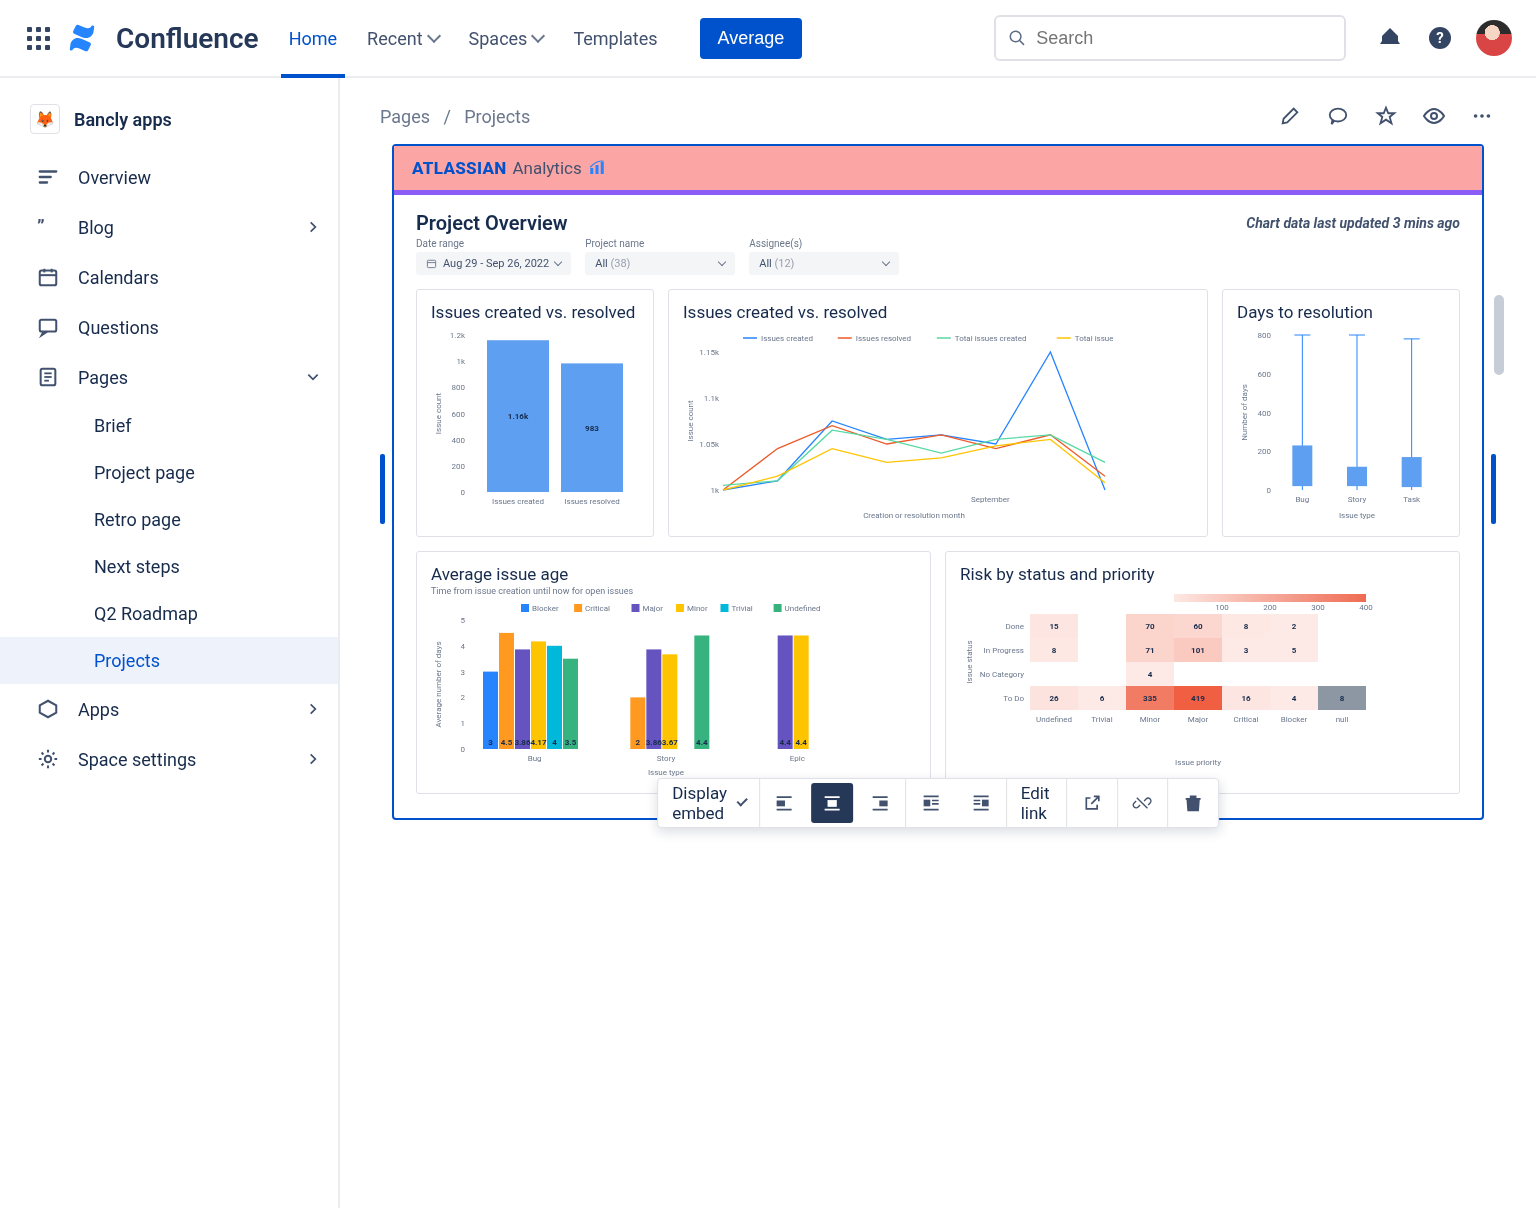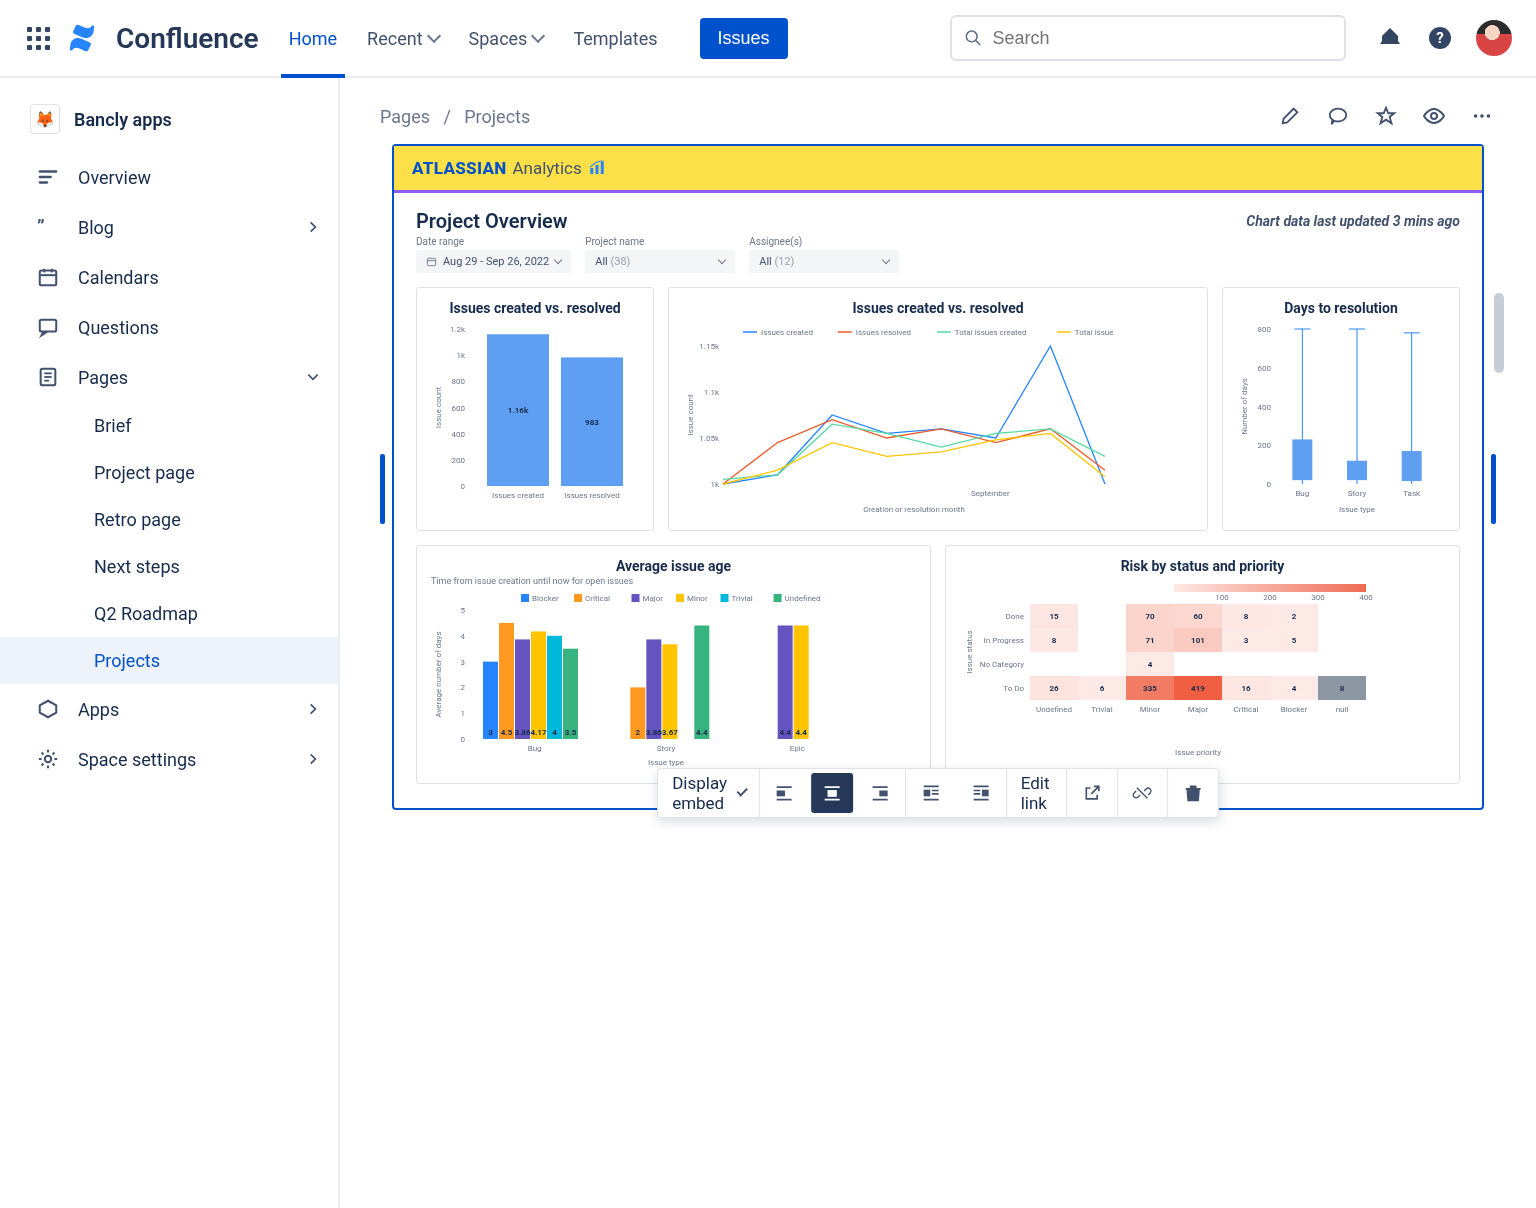--- a/index.html
+++ b/index.html
@@ -11,21 +11,21 @@
 .app-switcher span { background: #344563; border-radius: 1px; }
 .logo { display: flex; align-items: center; gap: 20px; font-size: 28px; font-weight: 600; color: #253858; margin-left: 6px; margin-right: 20px; }
 .logo svg { width: 28px; height: 28px; }
 .nav-items { display: flex; align-items: center; gap: 30px; }
 .nav-item { font-size: 18px; color: #42526E; display: flex; align-items: center; gap: 6px; cursor: pointer; position: relative; padding: 27px 0; }
 .nav-item.active { color: #0052CC; }
 .nav-item.active::after { content: ''; position: absolute; bottom: -2px; left: -8px; right: -8px; height: 4px; background: #0052CC; }
 .chev { width: 10px; height: 10px; border-right: 2px solid #6B778C; border-bottom: 2px solid #6B778C; transform: rotate(45deg); margin-top: -4px; }
 .create-btn { background: #0052CC; color: #fff; border: none; border-radius: 4px; padding: 10px 18px; font-size: 18px; font-weight: 500; cursor: pointer; margin-left: 12px; }
 .spacer { flex: 1; }
-.search-box { display: flex; align-items: center; width: 396px; height: 46px; border: 2px solid #DFE1E6; border-radius: 6px; padding: 0 12px; gap: 10px; }
+.search-box { display: flex; align-items: center; width: 352px; height: 46px; border: 2px solid #DFE1E6; border-radius: 6px; padding: 0 12px; gap: 10px; }
 .search-box input { border: none; outline: none; font-size: 18px; color: #5E6C84; width: 100%; background: transparent; }
 .nav-icons { display: flex; align-items: center; gap: 22px; margin-left: 20px; }
 .nav-icon { width: 28px; height: 28px; display: flex; align-items: center; justify-content: center; cursor: pointer; color: #344563; }
 .avatar { width: 36px; height: 36px; border-radius: 50%; background: radial-gradient(circle at 45% 35%, #f7d5c4 24%, transparent 25%), linear-gradient(#2c2c2c 40%, #d94545 40%); cursor: pointer; }
 
 
 .layout { display: flex; height: calc(100% - 78px); }
 .sidebar { width: 340px; border-right: 2px solid #ebecf0; padding-top: 18px; }
 .space-hdr { display: flex; align-items: center; gap: 14px; padding: 8px 24px 18px 30px; }
 .space-icon { width: 30px; height: 30px; border-radius: 4px; background: #fff; border: 1px solid #dfe1e6; display: flex; align-items: center; justify-content: center; font-size: 16px; }
@@ -44,37 +44,37 @@
 .page-actions { display: flex; gap: 20px; }
 .page-actions .nav-icon { color: #42526E; }
 .page-title { font-size: 36px; font-weight: 600; color: #172B4D; margin-bottom: 26px; }
 
 
 .embed-wrap { position: relative; padding: 0 12px; }
 .embed-handle { position: absolute; top: 310px; width: 5px; height: 70px; background: #0052CC; border-radius: 2px; }
 .embed-handle.left { left: 0; }
 .embed-handle.right { right: 0; }
 .embed { border: 2px solid #0052CC; border-radius: 4px; background: #fff; }
-.embed-hdr { background: #fde047; border-bottom: 3px solid #8b5cf6; padding: 12px 18px; display: flex; align-items: center; gap: 6px; }
+.embed-hdr { background: #fca5a5; border-bottom: 5px solid #8b5cf6; padding: 12px 18px; display: flex; align-items: center; gap: 6px; }
 .embed-hdr .brand1 { color: #0052CC; font-weight: 800; font-size: 17px; letter-spacing: 0.3px; }
 .embed-hdr .brand2 { color: #42526E; font-size: 17px; font-weight: 400; }
 .embed-body { padding: 16px 22px 24px 22px; }
 .dash-hdr { display: flex; justify-content: space-between; align-items: center; margin-bottom: 3px; }
 .dash-title { font-size: 20px; font-weight: 600; }
 .dash-updated { font-size: 14px; font-style: italic; color: #42526E; font-weight: bold; }
 .filters { display: flex; gap: 14px; margin-bottom: 14px; }
 .filter { display: flex; flex-direction: column; gap: 3px; }
 .filter-label { font-size: 10px; color: #6B778C; }
 .filter-ctl { background: #F4F5F7; border-radius: 3px; padding: 5px 10px; font-size: 11px; color: #42526E; display: flex; align-items: center; gap: 6px; min-width: 150px; justify-content: space-between; }
 .filter-ctl .muted { color: #97A0AF; }
 .mini-chev { width: 6px; height: 6px; border-right: 1.5px solid #6B778C; border-bottom: 1.5px solid #6B778C; transform: rotate(45deg); margin-top: -3px; }
 
 .dash-grid { display: grid; grid-template-columns: 238px 1fr 238px; gap: 14px; }
 .card { border: 1px solid #dfe1e6; border-radius: 3px; padding: 12px 14px; background: #fff; }
-.card-title { font-size: 14px; font-weight: 700; margin-bottom: 8px; text-align: center; }
+.card-title { font-size: 17px; font-weight: 400; margin-bottom: 8px; }
 .card-sub { font-size: 9px; color: #6B778C; margin-top: -6px; margin-bottom: 6px; }
 .tiny { font-size: 8px; fill: #6B778C; }
 .tiny2 { font-size: 8px; fill: #172B4D; font-weight: 700; }
 
 .row2 { display: grid; grid-template-columns: 1fr 1fr; gap: 14px; margin-top: 14px; }
 
 
 .embed-toolbar { position: absolute; left: 50%; transform: translateX(-50%); bottom: -8px; margin-top: 14px; }
 .toolbar { display: flex; align-items: stretch; background: #fff; border: 1px solid #dfe1e6; border-radius: 4px; box-shadow: 0 4px 12px rgba(9,30,66,.15); height: 50px; }
 .toolbar .tb-btn { display: flex; align-items: center; justify-content: center; padding: 0 14px; font-size: 17px; color: #172B4D; cursor: pointer; gap: 8px; }
@@ -117,21 +117,21 @@
         <span>Recent</span>
         <span class="chev"></span>
       </div>
     <div class="nav-item">
         <span>Spaces</span>
         <span class="chev"></span>
       </div>
     <div class="nav-item">
         <span>Templates</span>
       </div>
-    <button class="create-btn">Issues</button>
+    <button class="create-btn">Average</button>
   </div>
   <div class="spacer"></div>
   <div class="search-box">
     <svg width="20" height="20" viewBox="0 0 24 24">
         <circle cx="10" cy="10" r="7" stroke="#5E6C84" stroke-width="2" fill="none"></circle>
         <line x1="15" y1="15" x2="21" y2="21" stroke="#5E6C84" stroke-width="2"></line>
       </svg>
     <input placeholder="Search" style="">
   </div>
   <div class="nav-icons">

